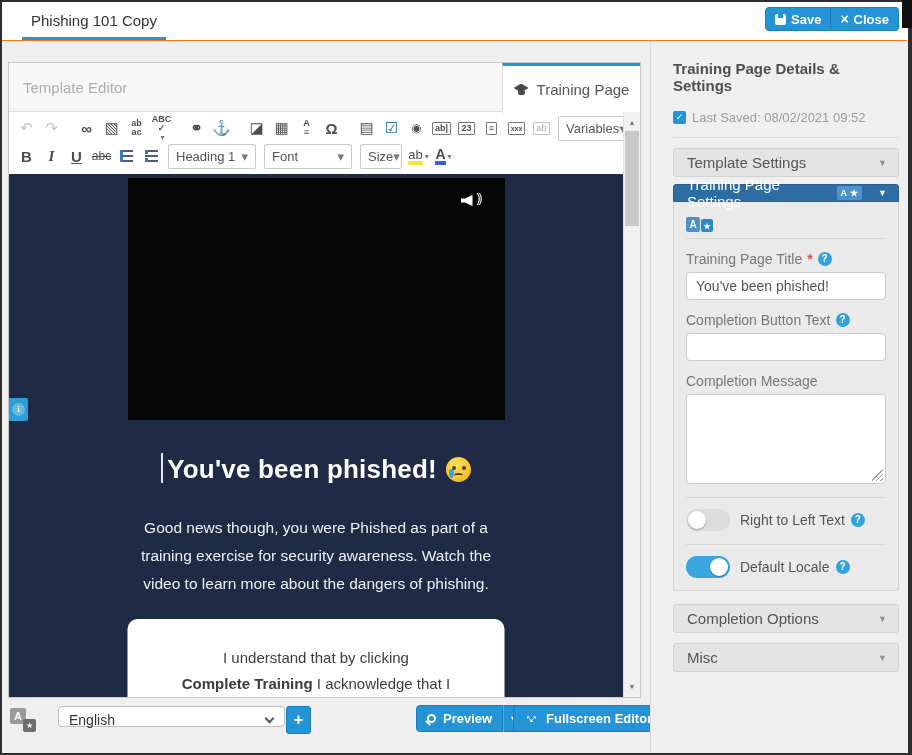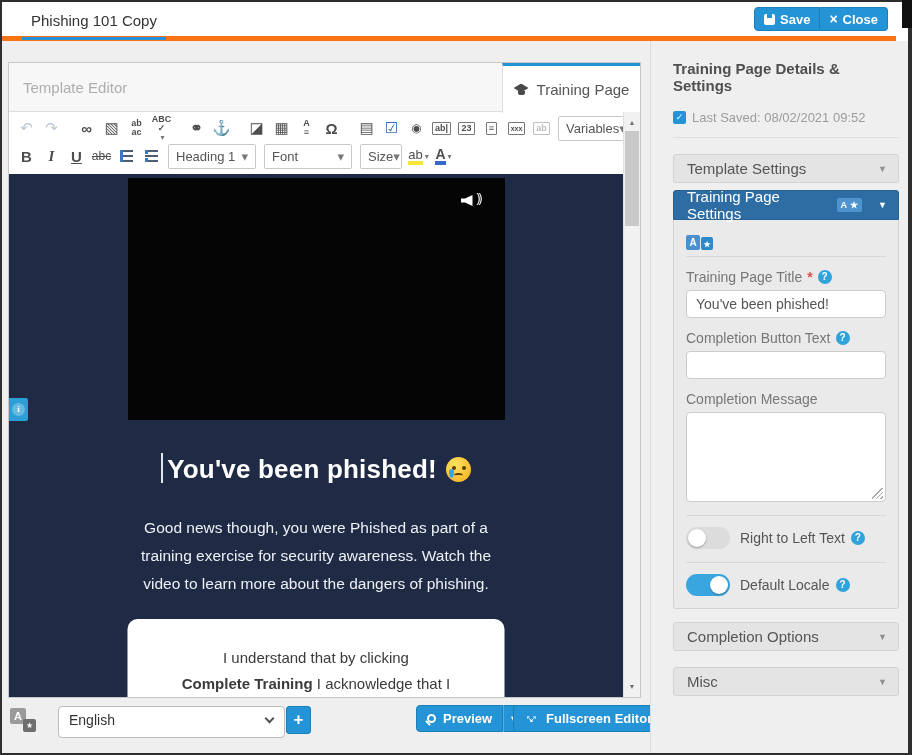--- a/index.html
+++ b/index.html
@@ -4,21 +4,21 @@
 <style>
   *{box-sizing:border-box;margin:0;padding:0}
   i{font-style:normal}
   body{width:912px;height:755px;position:relative;font-family:"Liberation Sans",sans-serif;background:#fff;overflow:hidden}
   :root{--accent:#2494d6;--accent-brd:#1b7fb8;--panelblue:#2e6da4;--dark:#1f2a44}
 
   .frame{position:absolute;inset:0;border:2px solid #2e2e2e;border-right-width:4px;pointer-events:none;z-index:60}
   .notch{position:absolute;top:0;right:0;width:10px;height:28px;background:#101010;z-index:61}
 
   
-  .header{position:absolute;left:2px;top:2px;right:16px;height:39px;background:#fff;border-bottom:5px solid #f97316;z-index:5}
+  .header{position:absolute;left:2px;top:2px;right:5px;height:39px;background:#fff;border-bottom:1px solid #f97316;z-index:5}
   .doc-tab{position:absolute;left:20px;top:0;height:38px;line-height:38px;padding:0 9px;font-size:15px;color:#333;border-bottom:3px solid var(--accent)}
   .hdr-btns{position:absolute;right:8px;top:5px;display:flex}
   .btn{background:var(--accent);border:1px solid var(--accent-brd);color:#fff;font-weight:bold;font-size:13px;height:24px;display:inline-flex;align-items:center;gap:5px;padding:0 9px;cursor:pointer}
   .btn-save{border-radius:4px 0 0 4px}
   .btn-close{border-radius:0 4px 4px 0;border-left:none}
   .i-floppy{width:11px;height:11px;background:#fff;border-radius:2px;position:relative;display:inline-block}
   .i-floppy::after{content:"";position:absolute;left:3px;top:0;width:5px;height:4px;background:var(--accent)}
   .i-x{font-size:14px;font-weight:bold;line-height:1}
 
   .workspace{position:absolute;left:2px;top:41px;right:4px;bottom:2px;background:#efefef}
@@ -83,21 +83,21 @@
   .vs-up::before{content:"▲"}.vs-down::before{content:"▼"}
   .vs-thumb{position:absolute;left:1px;top:19px;width:14px;height:95px;background:#c9c9c9;cursor:pointer}
 
   
   .ab-badge{position:relative;display:inline-block;width:26px;height:24px}
   .ab-badge .b1{position:absolute;left:0;top:0;width:16px;height:16px;background:#9a9a9a;color:#fff;font-size:11px;font-weight:bold;text-align:center;line-height:16px;border-radius:2px}
   .ab-badge .b2{position:absolute;right:0;bottom:0;width:13px;height:13px;background:#6e6e6e;color:#fff;font-size:8px;text-align:center;line-height:13px;border-radius:2px}
   .ab-badge .b1::before{content:"A"}
   .ab-badge .b2::before{content:"★"}
   .lang-badge{position:absolute;left:10px;top:708px}
-  .lang-select{position:absolute;left:58px;top:706px;width:227px;height:32px;background:#fff;border:1px solid #bdbdbd;border-radius:4px;font-size:14px;color:#333;line-height:26px;padding:0 10px;cursor:pointer}
+  .lang-select{position:absolute;left:58px;top:706px;width:227px;height:21px;background:#fff;border:1px solid #bdbdbd;border-radius:4px;font-size:14px;color:#333;line-height:26px;padding:0 10px;cursor:pointer}
   .lang-select .chev{position:absolute;right:11px;top:8px;width:7px;height:7px;border-right:2px solid #555;border-bottom:2px solid #555;transform:rotate(45deg)}
   .btn-plus{position:absolute;left:286px;top:706px;width:25px;height:28px;background:var(--accent);border:1px solid var(--accent-brd);border-radius:3px;color:#fff;font-size:17px;font-weight:bold;display:flex;align-items:center;justify-content:center;cursor:pointer}
   .btn-preview{position:absolute;left:416px;top:705px;height:27px;display:flex}
   .seg{background:var(--accent);border:1px solid var(--accent-brd);color:#fff;font-weight:bold;font-size:13px;display:flex;align-items:center;gap:7px;padding:0 10px;cursor:pointer}
   .seg.main{border-radius:4px 0 0 4px}
   .seg.caret{border-radius:0 4px 4px 0;border-left:1px solid #56aede;padding:0 7px;font-size:8px}
   .i-mag{width:9px;height:9px;border:2px solid #fff;border-radius:50%;position:relative;display:inline-block}
   .i-mag::after{content:"";position:absolute;left:-4px;top:6px;width:6px;height:2px;background:#fff;transform:rotate(45deg)}
   .btn-fullscreen{position:absolute;left:513px;top:705px;height:27px;background:var(--accent);border:1px solid var(--accent-brd);border-radius:4px;color:#fff;font-weight:bold;font-size:13px;display:flex;align-items:center;gap:8px;padding:0 11px;cursor:pointer}
   .i-exp{position:relative;width:13px;height:13px;display:inline-block}
@@ -106,23 +106,23 @@
   .i-exp::after{transform:rotate(-45deg)}
 
   
   .sidebar{position:absolute;left:650px;top:41px;width:258px;bottom:2px;background:#efefef;border-left:1px solid #dcdcdc}
   .side-inner{position:absolute;left:22px;top:0;width:226px}
   .side-title{margin-top:19px;font-size:15px;font-weight:bold;color:#4f4f4f}
   .side-saved{margin-top:16px;display:flex;align-items:center;gap:6px;font-size:13px;color:#9c9c9c}
   .i-cal{width:13px;height:13px;background:var(--accent);border-radius:2px;color:#fff;font-size:9px;line-height:13px;text-align:center;flex:0 0 auto}
   .i-cal::before{content:"✓"}
   .side-divider{margin-top:12px;border-top:1px solid #dedede}
-  .acc{margin-top:16px;height:29px;background:#e4e4e4;border:1px solid #d3d3d3;border-radius:3px;display:flex;align-items:center;justify-content:space-between;padding:0 11px 0 13px;font-size:15px;color:#555;cursor:pointer}
+  .acc{margin-top:10px;height:29px;background:#e4e4e4;border:1px solid #d3d3d3;border-radius:3px;display:flex;align-items:center;justify-content:space-between;padding:0 11px 0 13px;font-size:15px;color:#555;cursor:pointer}
   .acc .cv{font-size:9px;color:#8f8f8f}
-  .acc-open{margin-top:7px;height:30px;background:var(--panelblue);border:1px solid #28608f;border-radius:3px 3px 0 0;display:flex;align-items:center;padding:0 11px 0 13px;font-size:15px;color:#fff;cursor:pointer}
+  .acc-open{margin-top:7px;height:18px;background:var(--panelblue);border:1px solid #28608f;border-radius:3px 3px 0 0;display:flex;align-items:center;padding:0 11px 0 13px;font-size:15px;color:#fff;cursor:pointer}
   .hdr-badge{margin-left:auto;background:#4e93cd;border-radius:2px;padding:2px 4px;font-size:9px;font-weight:bold;color:#fff;display:flex;gap:3px;align-items:center}
   .acc-open .cv{font-size:9px;color:#fff;margin-left:16px}
   .panel-body{background:#eaeaea;border:1px solid #d3d3d3;border-top:none;border-radius:0 0 3px 3px;padding:13px 12px 12px}
   .notice{display:flex;gap:10px}
   .loc-icon{display:flex;gap:1px;flex:0 0 auto;margin-top:2px}
   .loc-icon i{width:14px;height:15px;color:#fff;font-weight:bold;text-align:center;border-radius:2px}
   .loc-icon .a{background:#4a8fd0;font-size:10px;line-height:15px}
   .loc-icon .st{background:#2d87c8;font-size:8px;line-height:15px;margin-top:2px;height:13px;width:12px}
   .notice .txt{font-size:13px;color:#8b8b8b;line-height:18px}
   .hr2{margin-top:6px;border-top:1px solid #d8d8d8}

